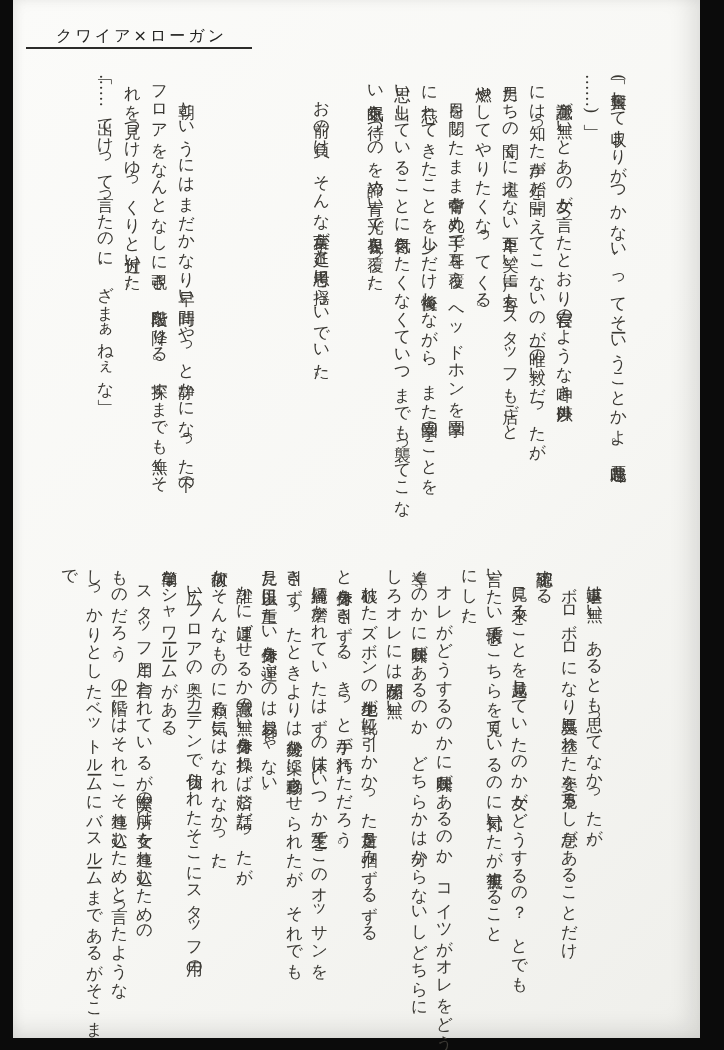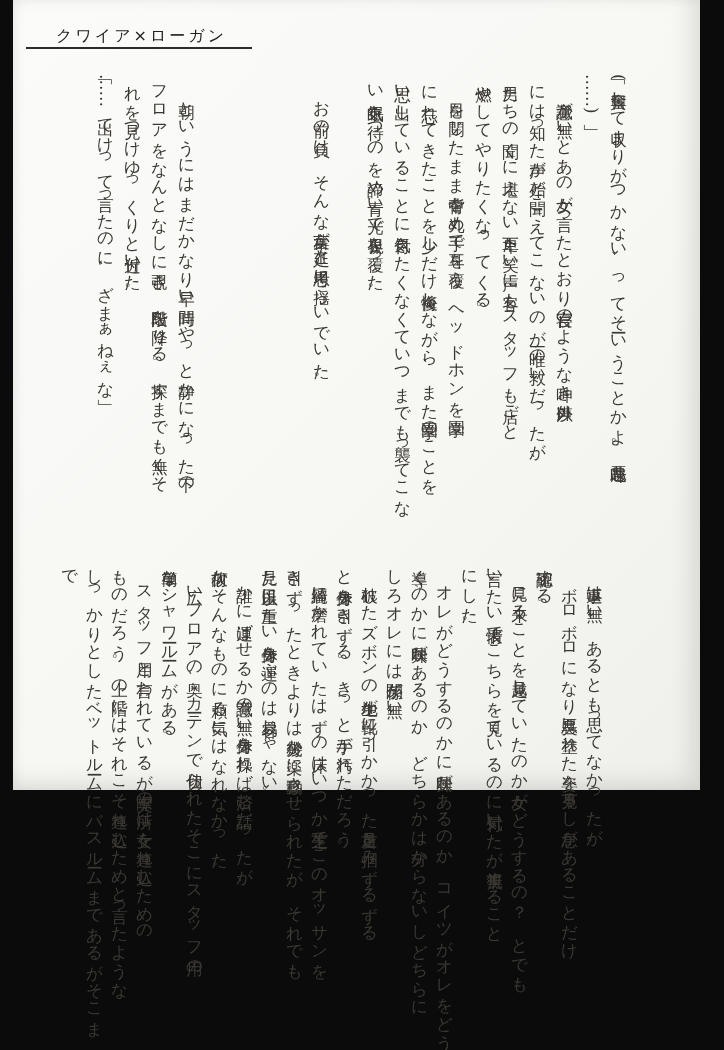--- a/index.html
+++ b/index.html
@@ -11,21 +11,21 @@
     width: 724px;
     height: 1050px;
     background: #0b0b0b;              
     overflow: hidden;
   }
   .paper {
     position: absolute;
     left: 13px;
     top: 0;
     width: 687px;
-    height: 790px;
+    height: 1038px;
     background: linear-gradient(135deg, #fbfbf9 0%, #f7f7f4 55%, #efefeb 100%);
     box-shadow: inset -10px -8px 22px rgba(0,0,0,0.10), inset 4px 0 10px rgba(0,0,0,0.05);
   }
   .header-title {
     position: absolute;
     left: 43px;
     top: 26px;
     font-family: "DejaVu Sans", "Liberation Sans", sans-serif;
     font-size: 16px;
     letter-spacing: 3px;

